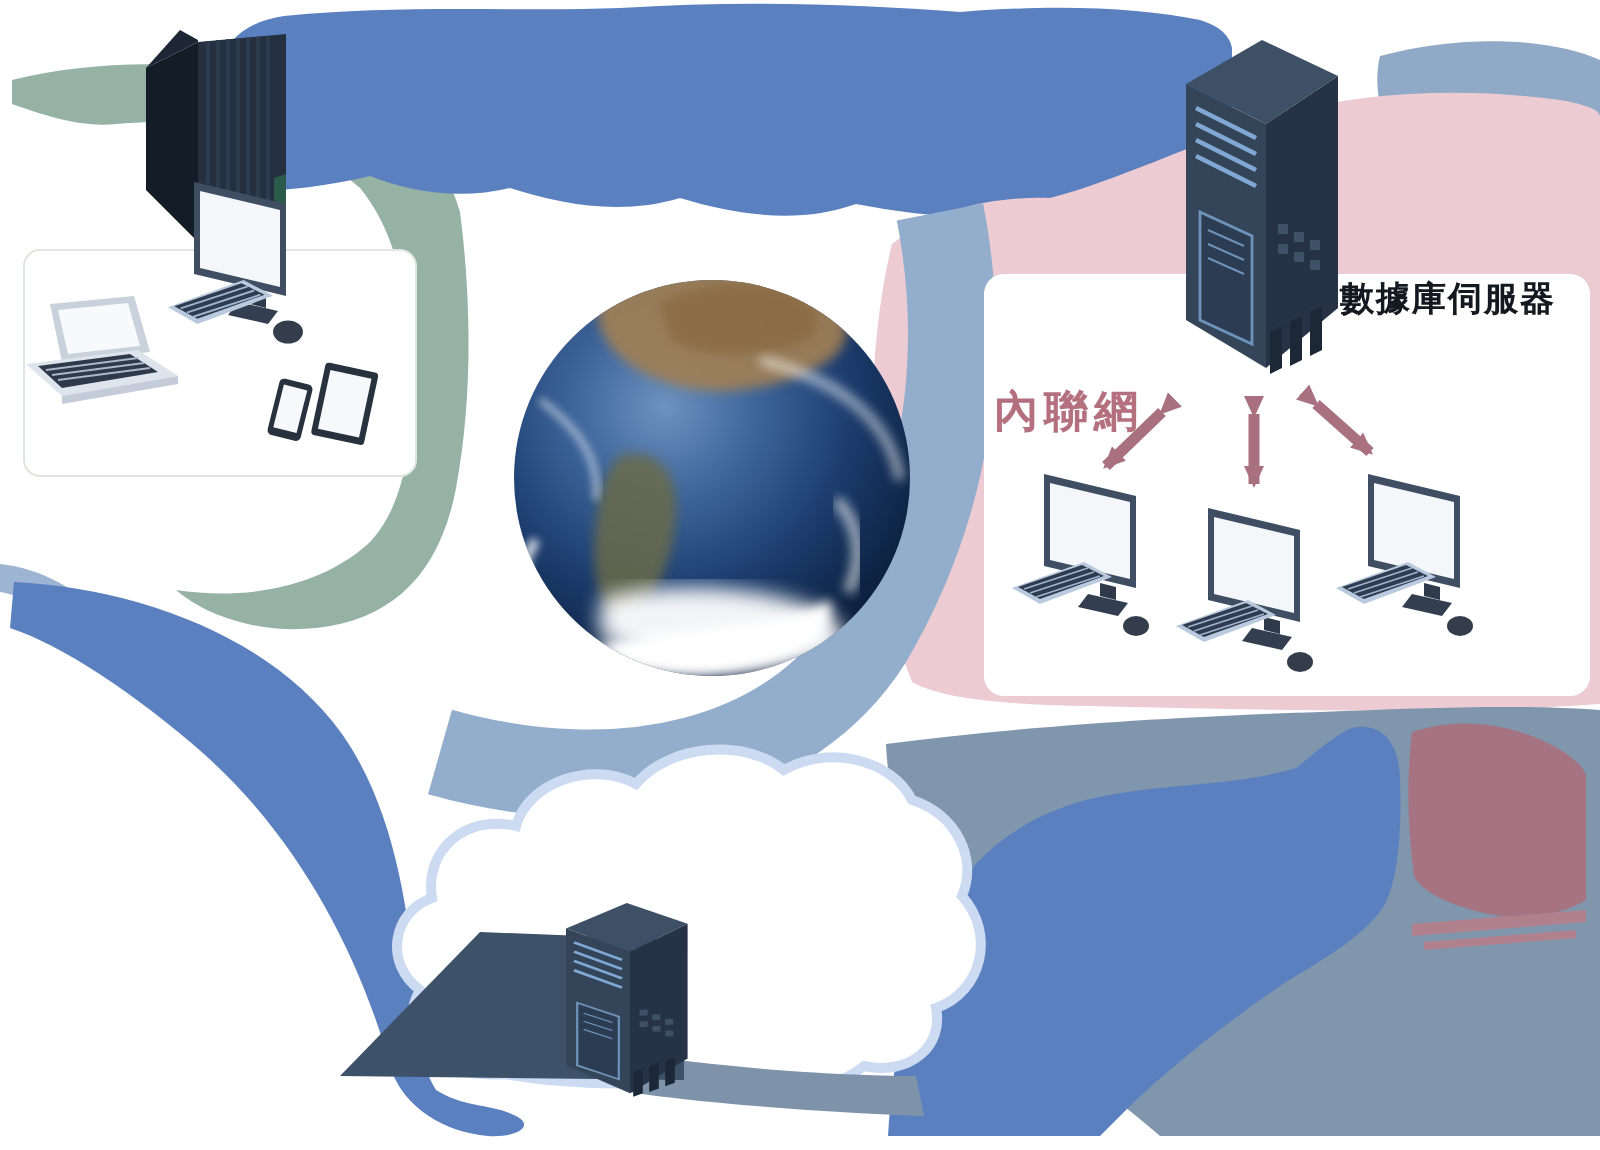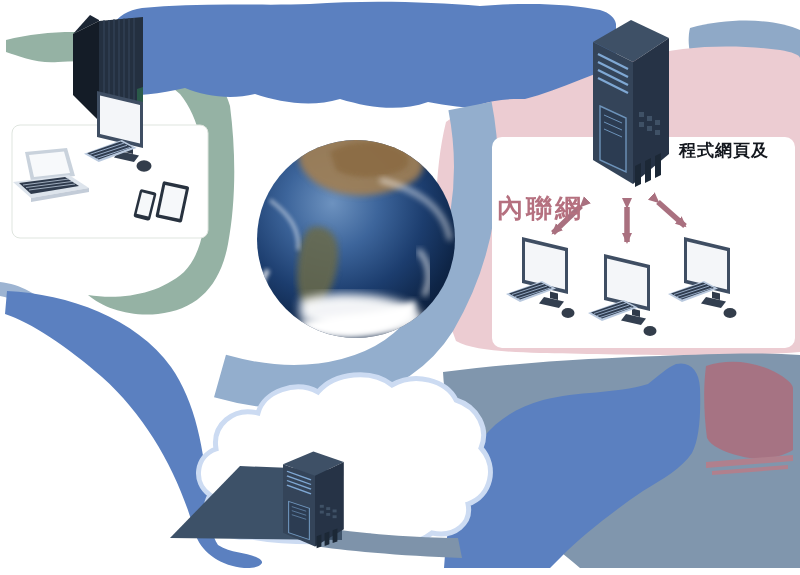--- a/index.html
+++ b/index.html
@@ -2,21 +2,21 @@
 <html><head>
 <meta charset="utf-8">
 <style>
   html,body{margin:0;padding:0;background:#ffffff;}
   .stage{position:relative;width:800px;height:575px;background:#ffffff;overflow:hidden;
          font-family:"DejaVu Sans","Liberation Sans",sans-serif;}
   .stage svg{position:absolute;left:0;top:0;}
   .lbl{position:absolute;font-weight:bold;}
   .server-lbl{left:648px;top:140px;width:152px;text-align:center;font-size:17px;
               line-height:20px;color:#14181f;letter-spacing:1px;}
-  .intranet-lbl{left:497px;top:191px;font-size:26px;color:#b5707f;letter-spacing:3px;}
+  .intranet-lbl{left:497px;top:191px;font-size:22px;color:#b5707f;letter-spacing:3px;}
 </style>
 </head>
 <body>
 
 <div class="stage">
 <svg width="800" height="575" viewBox="0 0 800 575">
   <defs>
     <radialGradient id="ocean" cx="38%" cy="32%" r="78%">
       <stop offset="0%" stop-color="#6d92bf"></stop>
       <stop offset="30%" stop-color="#3d659b"></stop>
@@ -230,16 +230,16 @@
   </g>
 
   <g stroke="#a9707f" stroke-width="5.5" fill="none">
     <path d="M581,206 L553,233" marker-start="url(#ah)" marker-end="url(#ah)"></path>
     <path d="M627,207 L627,242" marker-start="url(#ah)" marker-end="url(#ah)"></path>
     <path d="M658,202 L685,226" marker-start="url(#ah)" marker-end="url(#ah)"></path>
   </g>
 </svg>
 
 <div class="lbl server-lbl">
-  <div>程式網頁及</div>
+  <div>數據庫伺服器</div>
 </div>
 <div class="lbl intranet-lbl">內聯網</div>
 </div>
 
 </body></html>

